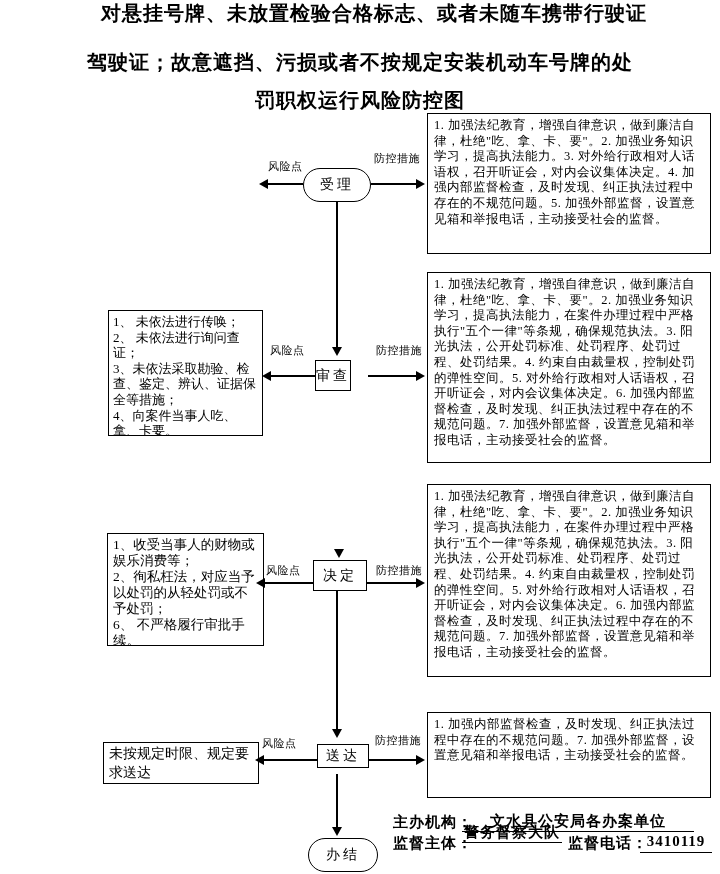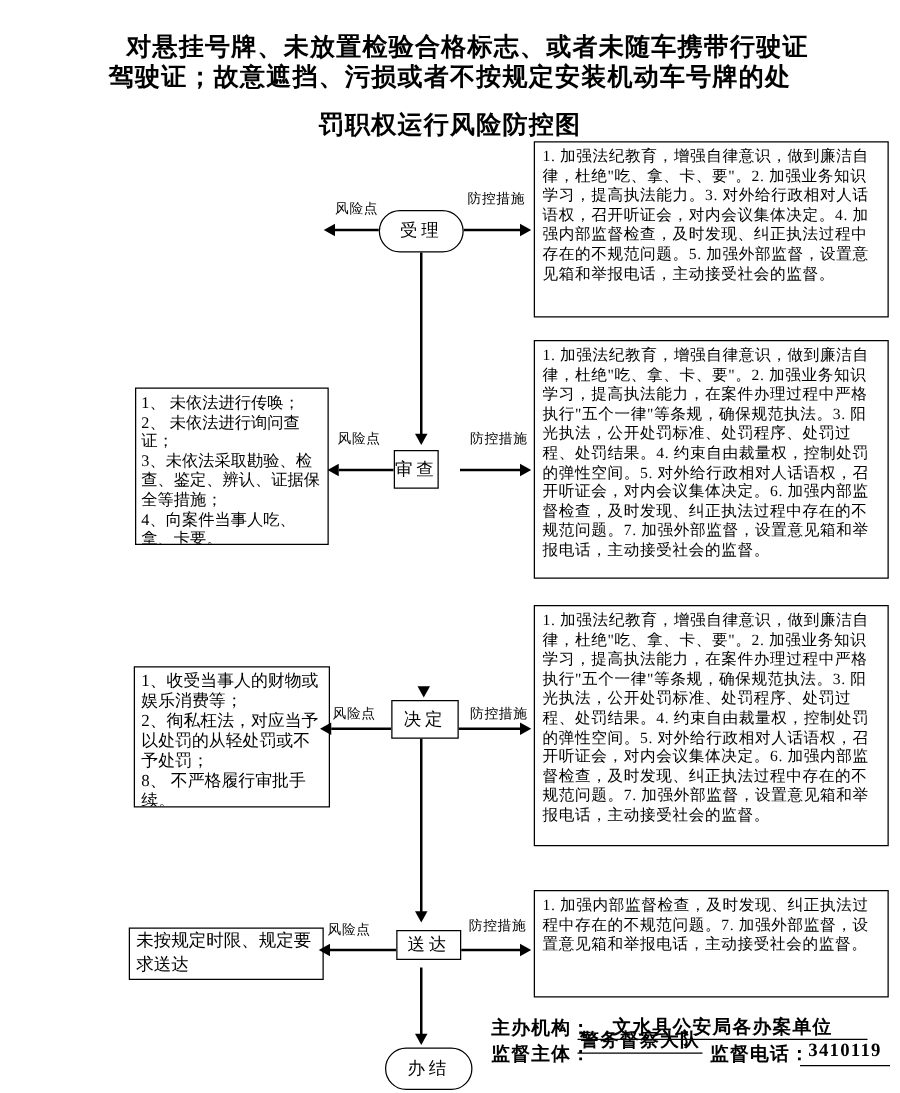--- a/index.html
+++ b/index.html
@@ -37,21 +37,21 @@
   .footer-value {
     font-size:15px; font-weight:bold; letter-spacing:1px;
     border-bottom:1px solid #000; text-align:center; height:20px;
   }
 </style>
 </head>
 <body>
 
 <div class="page">
 
-  <div class="abs title-line" style="top:26px;padding-left:28px;">对悬挂号牌、未放置检验合格标志、或者未随车携带行驶证</div>
+  <div class="abs title-line" style="top:1px;padding-left:28px;">对悬挂号牌、未放置检验合格标志、或者未随车携带行驶证</div>
   <div class="abs title-line" style="top:50px;">驾驶证；故意遮挡、污损或者不按规定安装机动车号牌的处</div>
   <div class="abs title-line" style="top:88px;">罚职权运行风险防控图</div>
 
   <div class="abs arrow-label" style="left:268px; top:159px;">风险点</div>
   <div class="abs head-left" style="left:259px; top:179px;"></div>
   <div class="abs shaft-h" style="left:268px; top:183px; width:35px;"></div>
   <div class="abs node stadium" style="left:303px; top:168px; width:68px; height:34px;">受理</div>
   <div class="abs shaft-h" style="left:371px; top:183px; width:45px;"></div>
   <div class="abs head-right" style="left:416px; top:179px;"></div>
   <div class="abs arrow-label" style="left:374px; top:151px;">防控措施</div>
@@ -70,21 +70,21 @@
   <div class="abs node" style="left:315px; top:360px; width:36px; height:31px;">审查</div>
   <div class="abs shaft-h" style="left:368px; top:375px; width:48px;"></div>
   <div class="abs head-right" style="left:416px; top:371px;"></div>
   <div class="abs arrow-label" style="left:376px; top:343px;">防控措施</div>
   <div class="abs measure-box" style="left:427px; top:272px; width:284px; height:191px;">1. 加强法纪教育，增强自律意识，做到廉洁自律，杜绝"吃、拿、卡、要"。2. 加强业务知识学习，提高执法能力，在案件办理过程中严格执行"五个一律"等条规，确保规范执法。3. 阳光执法，公开处罚标准、处罚程序、处罚过程、处罚结果。4. 约束自由裁量权，控制处罚的弹性空间。5. 对外给行政相对人话语权，召开听证会，对内会议集体决定。6. 加强内部监督检查，及时发现、纠正执法过程中存在的不规范问题。7. 加强外部监督，设置意见箱和举报电话，主动接受社会的监督。</div>
 
   <div class="abs head-down" style="left:334px; top:549px;"></div>
 
   <div class="abs risk-box" style="left:107px; top:533px; width:157px; height:113px; font-size:13.5px; line-height:16px; padding:3px 5px;">1、收受当事人的财物或娱乐消费等；
 2、徇私枉法，对应当予以处罚的从轻处罚或不予处罚；
-8、 不严格履行审批手续。</div>
+6、 不严格履行审批手续。</div>
   <div class="abs arrow-label" style="left:266px; top:563px;">风险点</div>
   <div class="abs head-left" style="left:256px; top:578px;"></div>
   <div class="abs shaft-h" style="left:265px; top:582px; width:48px;"></div>
   <div class="abs node" style="left:313px; top:560px; width:54px; height:31px;">决定</div>
   <div class="abs shaft-h" style="left:367px; top:582px; width:49px;"></div>
   <div class="abs head-right" style="left:416px; top:578px;"></div>
   <div class="abs arrow-label" style="left:376px; top:563px;">防控措施</div>
   <div class="abs measure-box" style="left:427px; top:484px; width:284px; height:193px;">1. 加强法纪教育，增强自律意识，做到廉洁自律，杜绝"吃、拿、卡、要"。2. 加强业务知识学习，提高执法能力，在案件办理过程中严格执行"五个一律"等条规，确保规范执法。3. 阳光执法，公开处罚标准、处罚程序、处罚过程、处罚结果。4. 约束自由裁量权，控制处罚的弹性空间。5. 对外给行政相对人话语权，召开听证会，对内会议集体决定。6. 加强内部监督检查，及时发现、纠正执法过程中存在的不规范问题。7. 加强外部监督，设置意见箱和举报电话，主动接受社会的监督。</div>
 
   <div class="abs shaft-v" style="left:336px; top:591px; height:139px;"></div>

